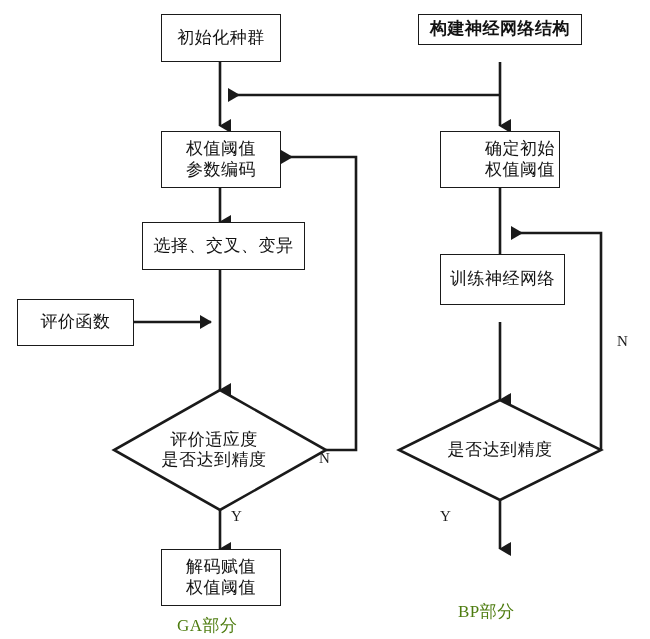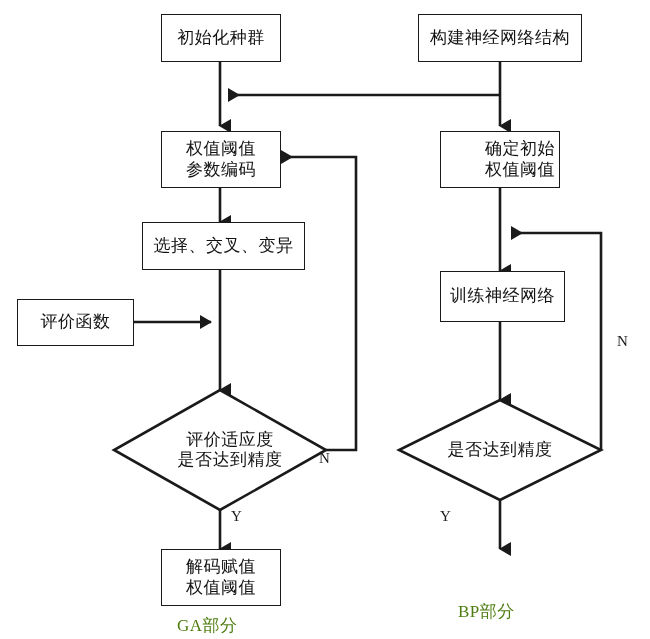--- a/index.html
+++ b/index.html
@@ -117,21 +117,21 @@
 
       <polygon points="220,390 326,450 220,510 114,450" fill="#ffffff"></polygon>
       <polygon points="500,400 601,450 500,500 399,450" fill="#ffffff"></polygon>
     </g>
   </svg>
 
   <div class="node-box" style="left:161px; top:14px; width:120px; height:48px;">
     <span class="ln">初始化种群</span>
   </div>
 
-  <div class="node-box" style="left:418px; top:14px; width:164px; height:48px;">
+  <div class="node-box" style="left:418px; top:14px; width:164px; height:31px;font-weight:bold;">
     <span class="ln">构建神经网络结构</span>
   </div>
 
   <div class="node-box" style="left:161px; top:131px; width:120px; height:57px;">
     <span class="ln">权值阈值</span>
     <span class="ln">参数编码</span>
   </div>
 
   <div class="node-box" style="left:440px; top:131px; width:120px; height:57px;padding-left:40px;">
     <span class="ln">确定初始</span>
@@ -139,32 +139,32 @@
   </div>
 
   <div class="node-box" style="left:17px; top:299px; width:117px; height:47px;">
     <span class="ln">评价函数</span>
   </div>
 
   <div class="node-box" style="left:142px; top:222px; width:163px; height:48px;">
     <span class="ln">选择、交叉、变异</span>
   </div>
 
-  <div class="node-box" style="left:440px; top:271px; width:125px; height:51px;">
+  <div class="node-box" style="left:440px; top:254px; width:125px; height:51px;">
     <span class="ln">训练神经网络</span>
   </div>
 
   <div class="node-box" style="left:161px; top:549px; width:120px; height:57px;">
     <span class="ln">解码赋值</span>
     <span class="ln">权值阈值</span>
   </div>
 
 
   <div class="diamond-hit" style="left:114px; top:390px; width:212px; height:120px;"></div>
-  <div class="diamond-label" style="left:124px; top:390px; width:212px; height:120px;">
+  <div class="diamond-label" style="left:108px; top:390px; width:212px; height:120px;">
     <span class="ln">评价适应度</span>
     <span class="ln">是否达到精度</span>
   </div>
 
   <div class="diamond-hit" style="left:399px; top:400px; width:202px; height:100px;"></div>
   <div class="diamond-label" style="left:399px; top:400px; width:202px; height:100px;">
     <span class="ln">是否达到精度</span>
   </div>
 
   <div class="edge-label" style="left:319px; top:450px;">N</div>

